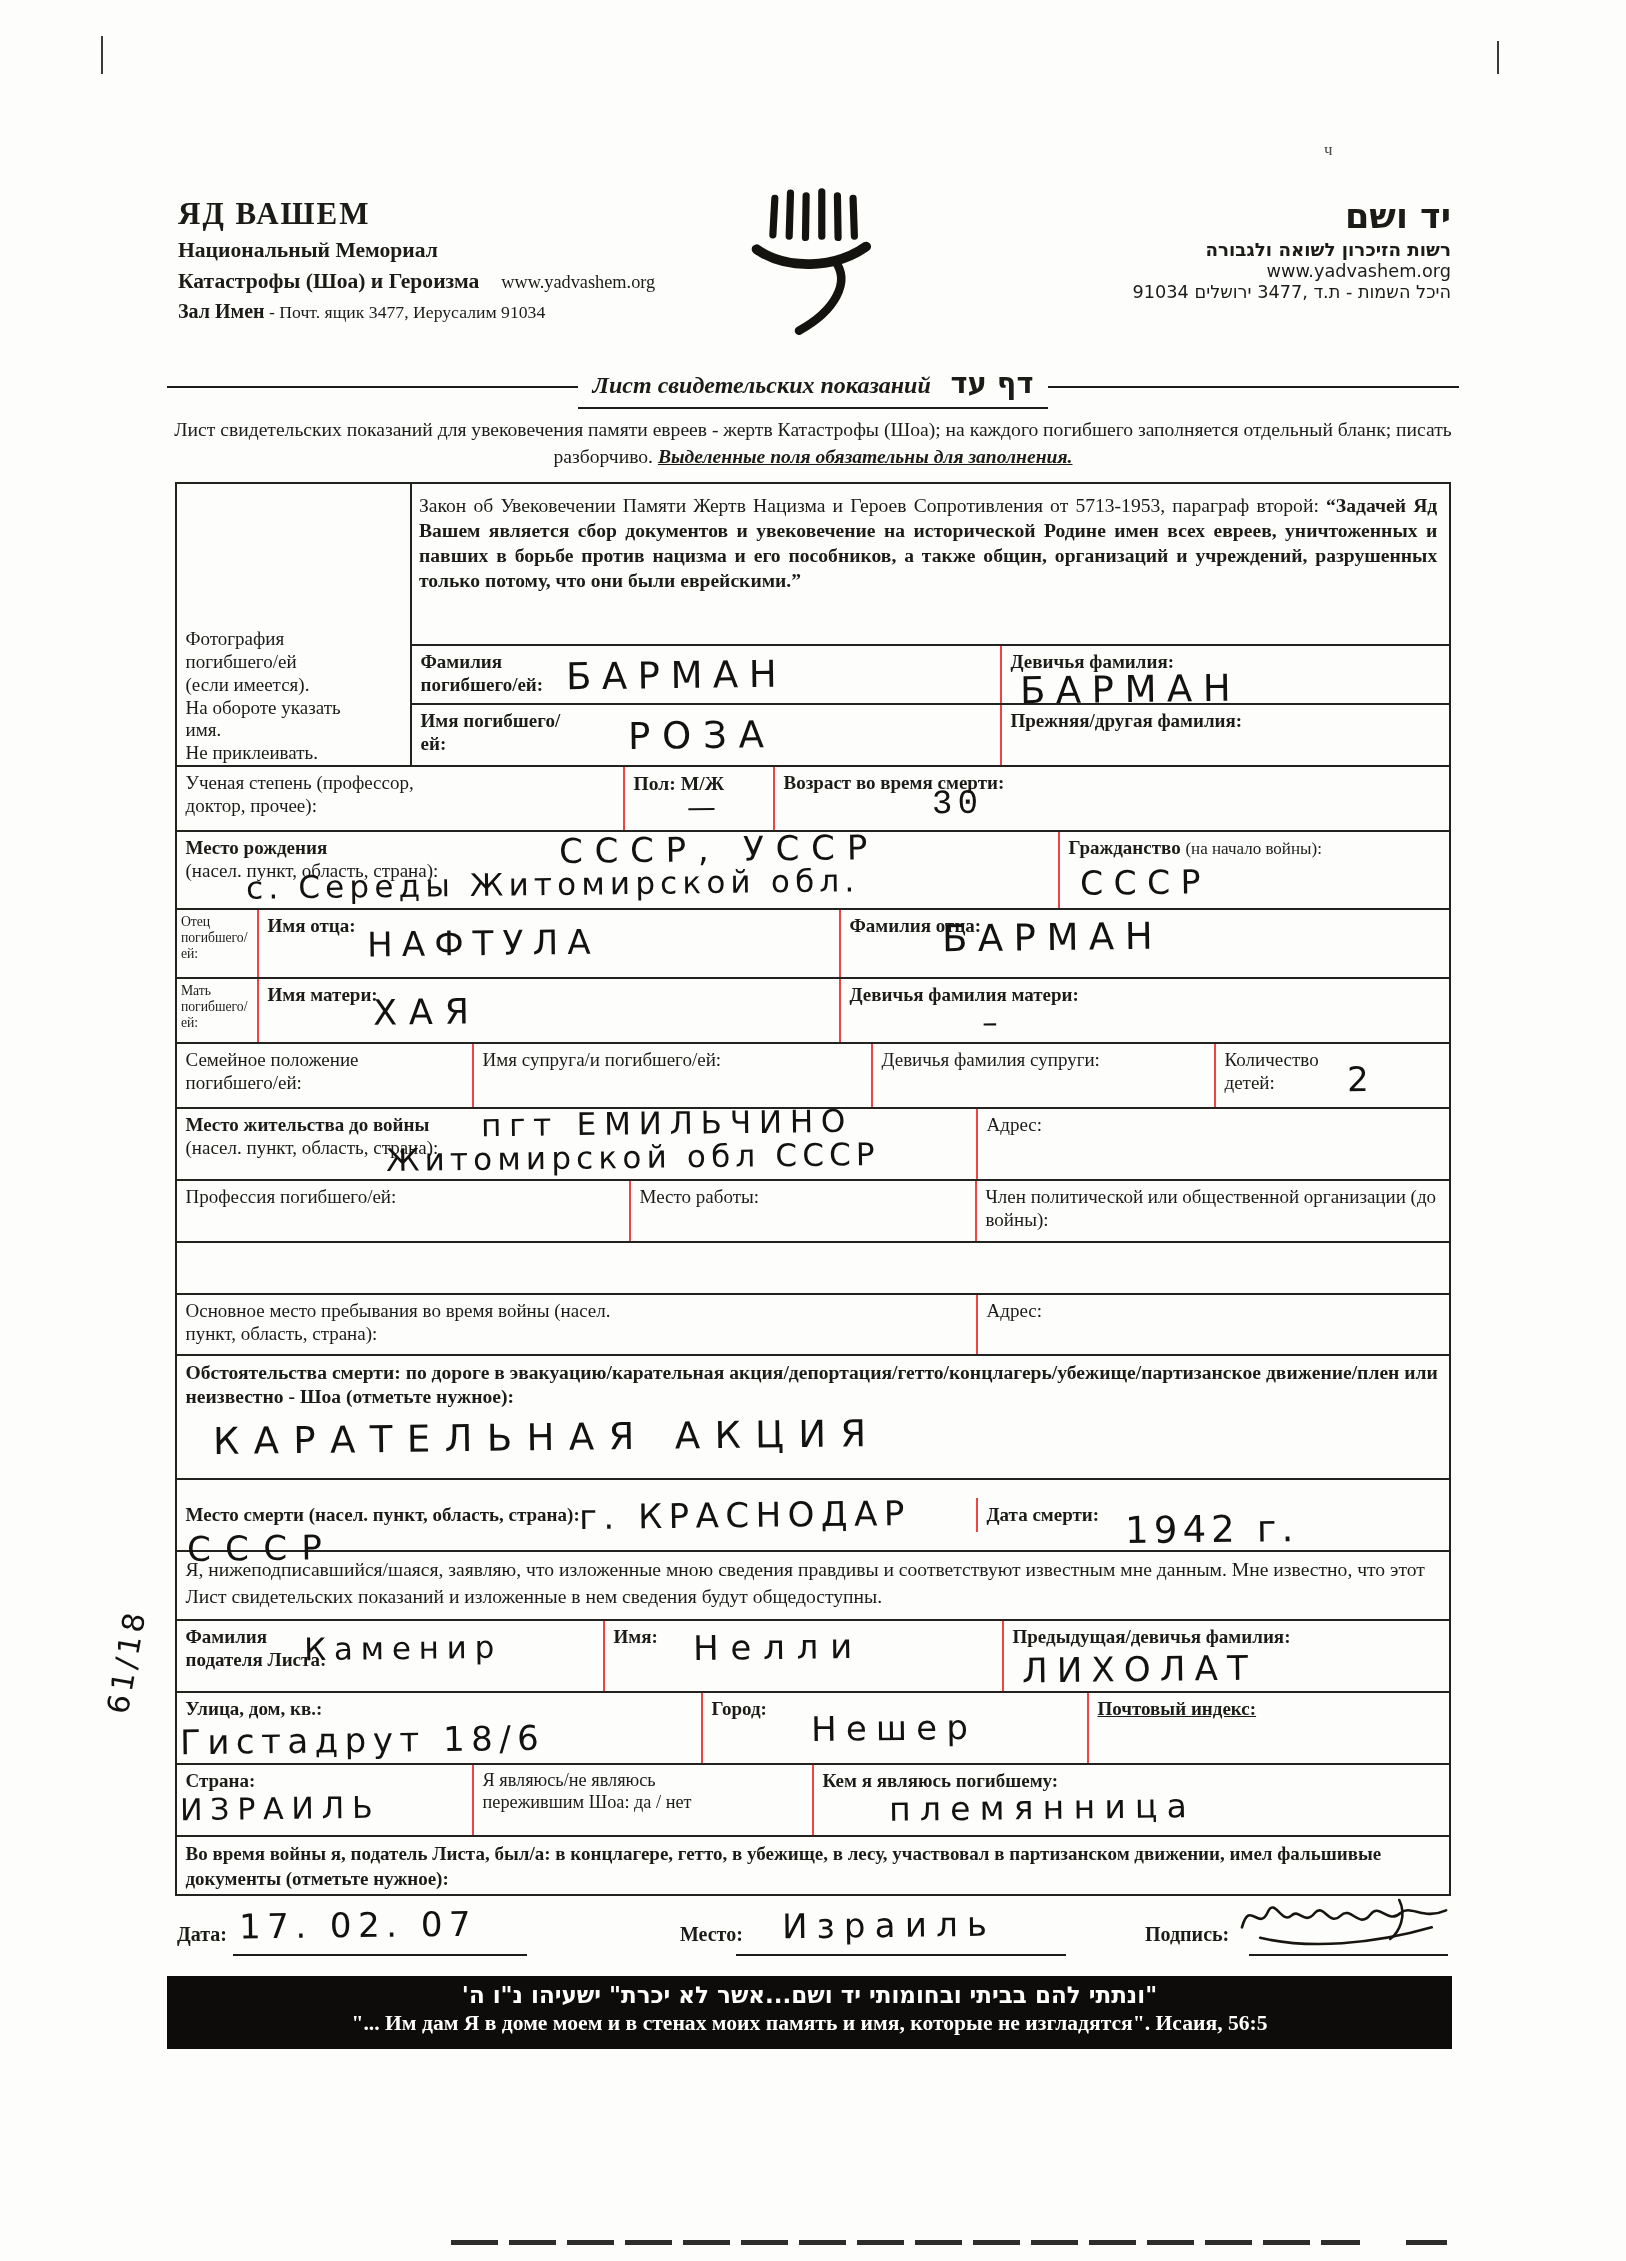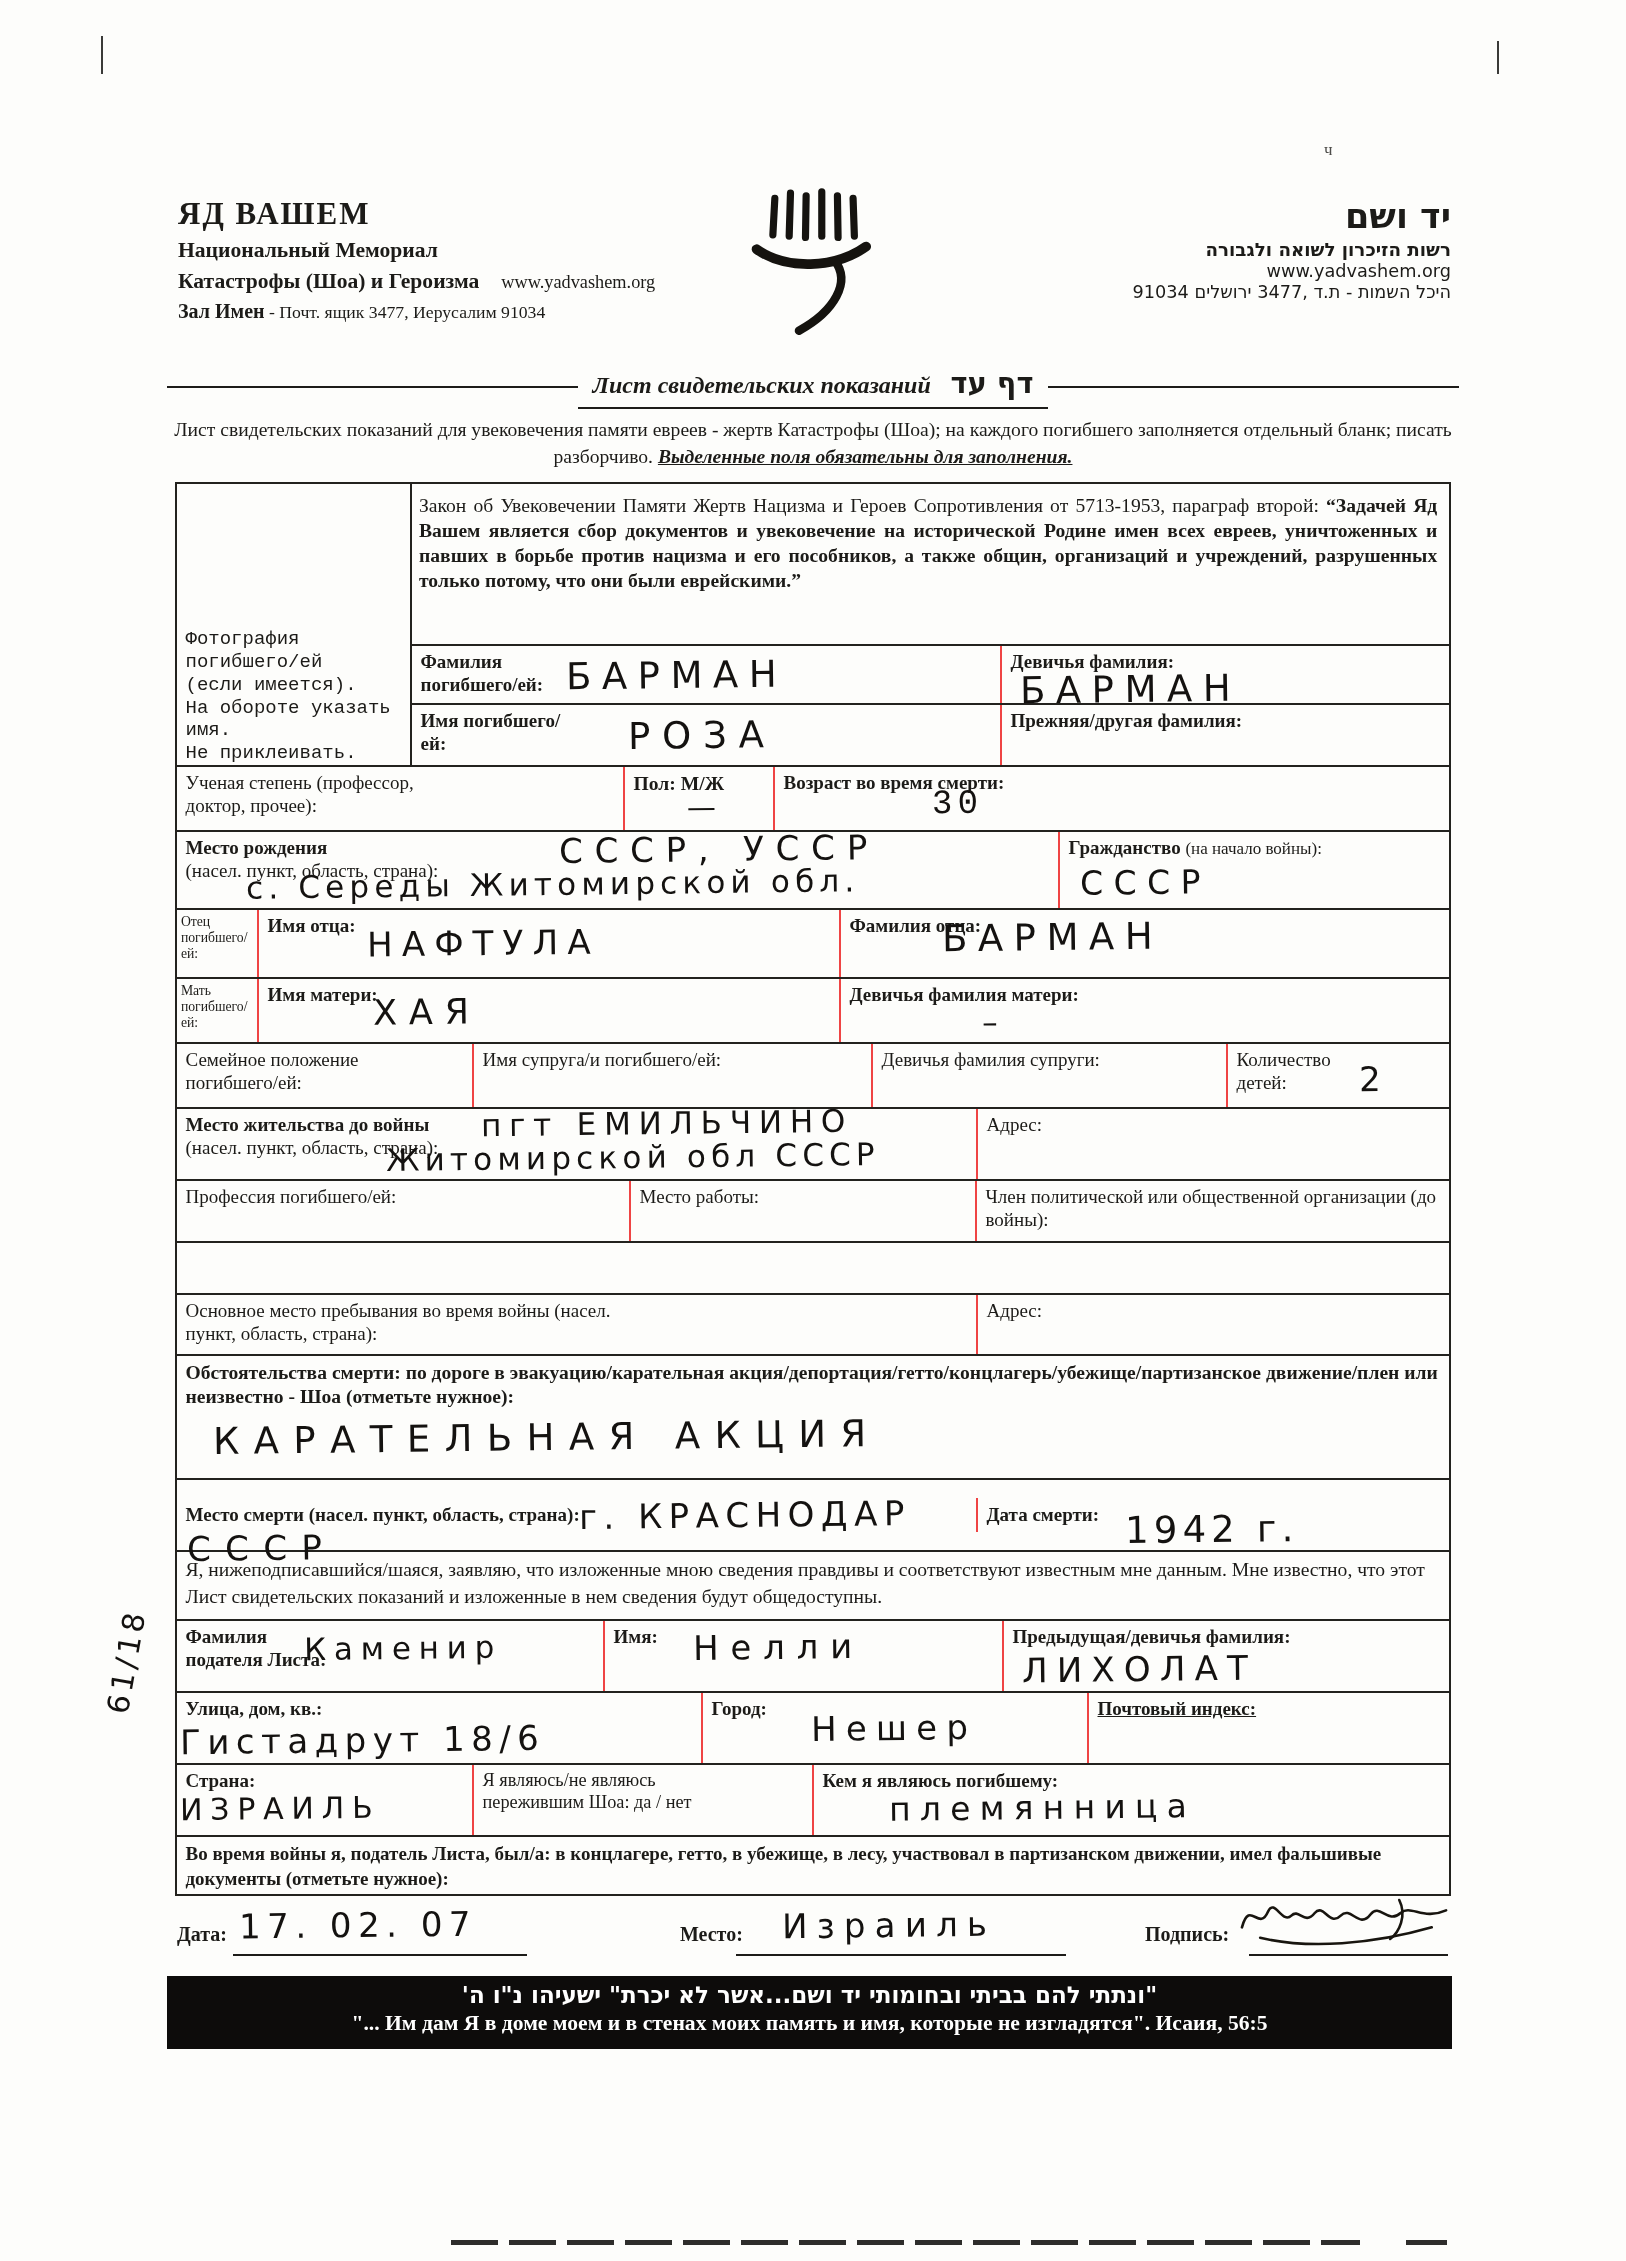--- a/index.html
+++ b/index.html
@@ -125,21 +125,21 @@
   </div>
 
   <div class="intro">
     <span>Лист свидетельских показаний для увековечения памяти евреев - жертв Катастрофы (Шоа); на каждого погибшего заполняется отдельный бланк; писать разборчиво. </span><span class="emph">Выделенные поля обязательны для заполнения.</span>
   </div>
 
   <div class="ftable">
 
     <div class="frow nt" style="height:281px;">
       <div class="fc" style="width:233px;">
-        <div class="lb pre" style="padding-top:139px;font-family:Liberation Mono, monospace;">Фотография
+        <div class="lb pre" style="padding-top:139px;">Фотография
 погибшего/ей
 (если имеется).
 На обороте указать
 имя.
 Не приклеивать.</div>
       </div>
       <div class="rcol">
         <div class="lawcell" style="height:176px;padding-left:7px;">
           <span>Закон об Увековечении Памяти Жертв Нацизма и Героев Сопротивления от 5713-1953, параграф второй: </span><span class="b">“Задачей Яд Вашем является сбор документов и увековечение на исторической Родине имен всех евреев, уничтоженных и павших в борьбе против  нацизма и его пособников,  а также общин, организаций и учреждений, разрушенных только потому, что они были еврейскими.”</span>
         </div>
@@ -223,21 +223,21 @@
     <div class="frow" style="height:65px;">
       <div class="fc" style="width:295px;">
         <div class="lb" style="width:203px;">Семейное положение погибшего/ей:</div>
       </div>
       <div class="fc" style="width:399px;">
         <div class="lb">Имя супруга/и погибшего/ей:</div>
       </div>
       <div class="fc" style="width:343px;">
         <div class="lb">Девичья фамилия супруги:</div>
       </div>
-      <div class="fc" style="flex:1;margin-left:12px;">
+      <div class="fc" style="flex:1;">
         <div class="lb" style="width:111px;">Количество детей:</div>
         <div class="hw" style="left:131px;top:18.3px;font-size:34px;">2</div>
       </div>
     </div>
 
     <div class="frow" style="height:72px;">
       <div class="fc" style="width:799px;">
         <div class="lb b">Место жительства до войны</div>
         <div class="lb">(насел. пункт, область, страна):</div>
         <div class="hw" style="left:304px;top:-1.3px;font-size:31px;letter-spacing:7.8px;">пгт ЕМИЛЬЧИНО</div>

